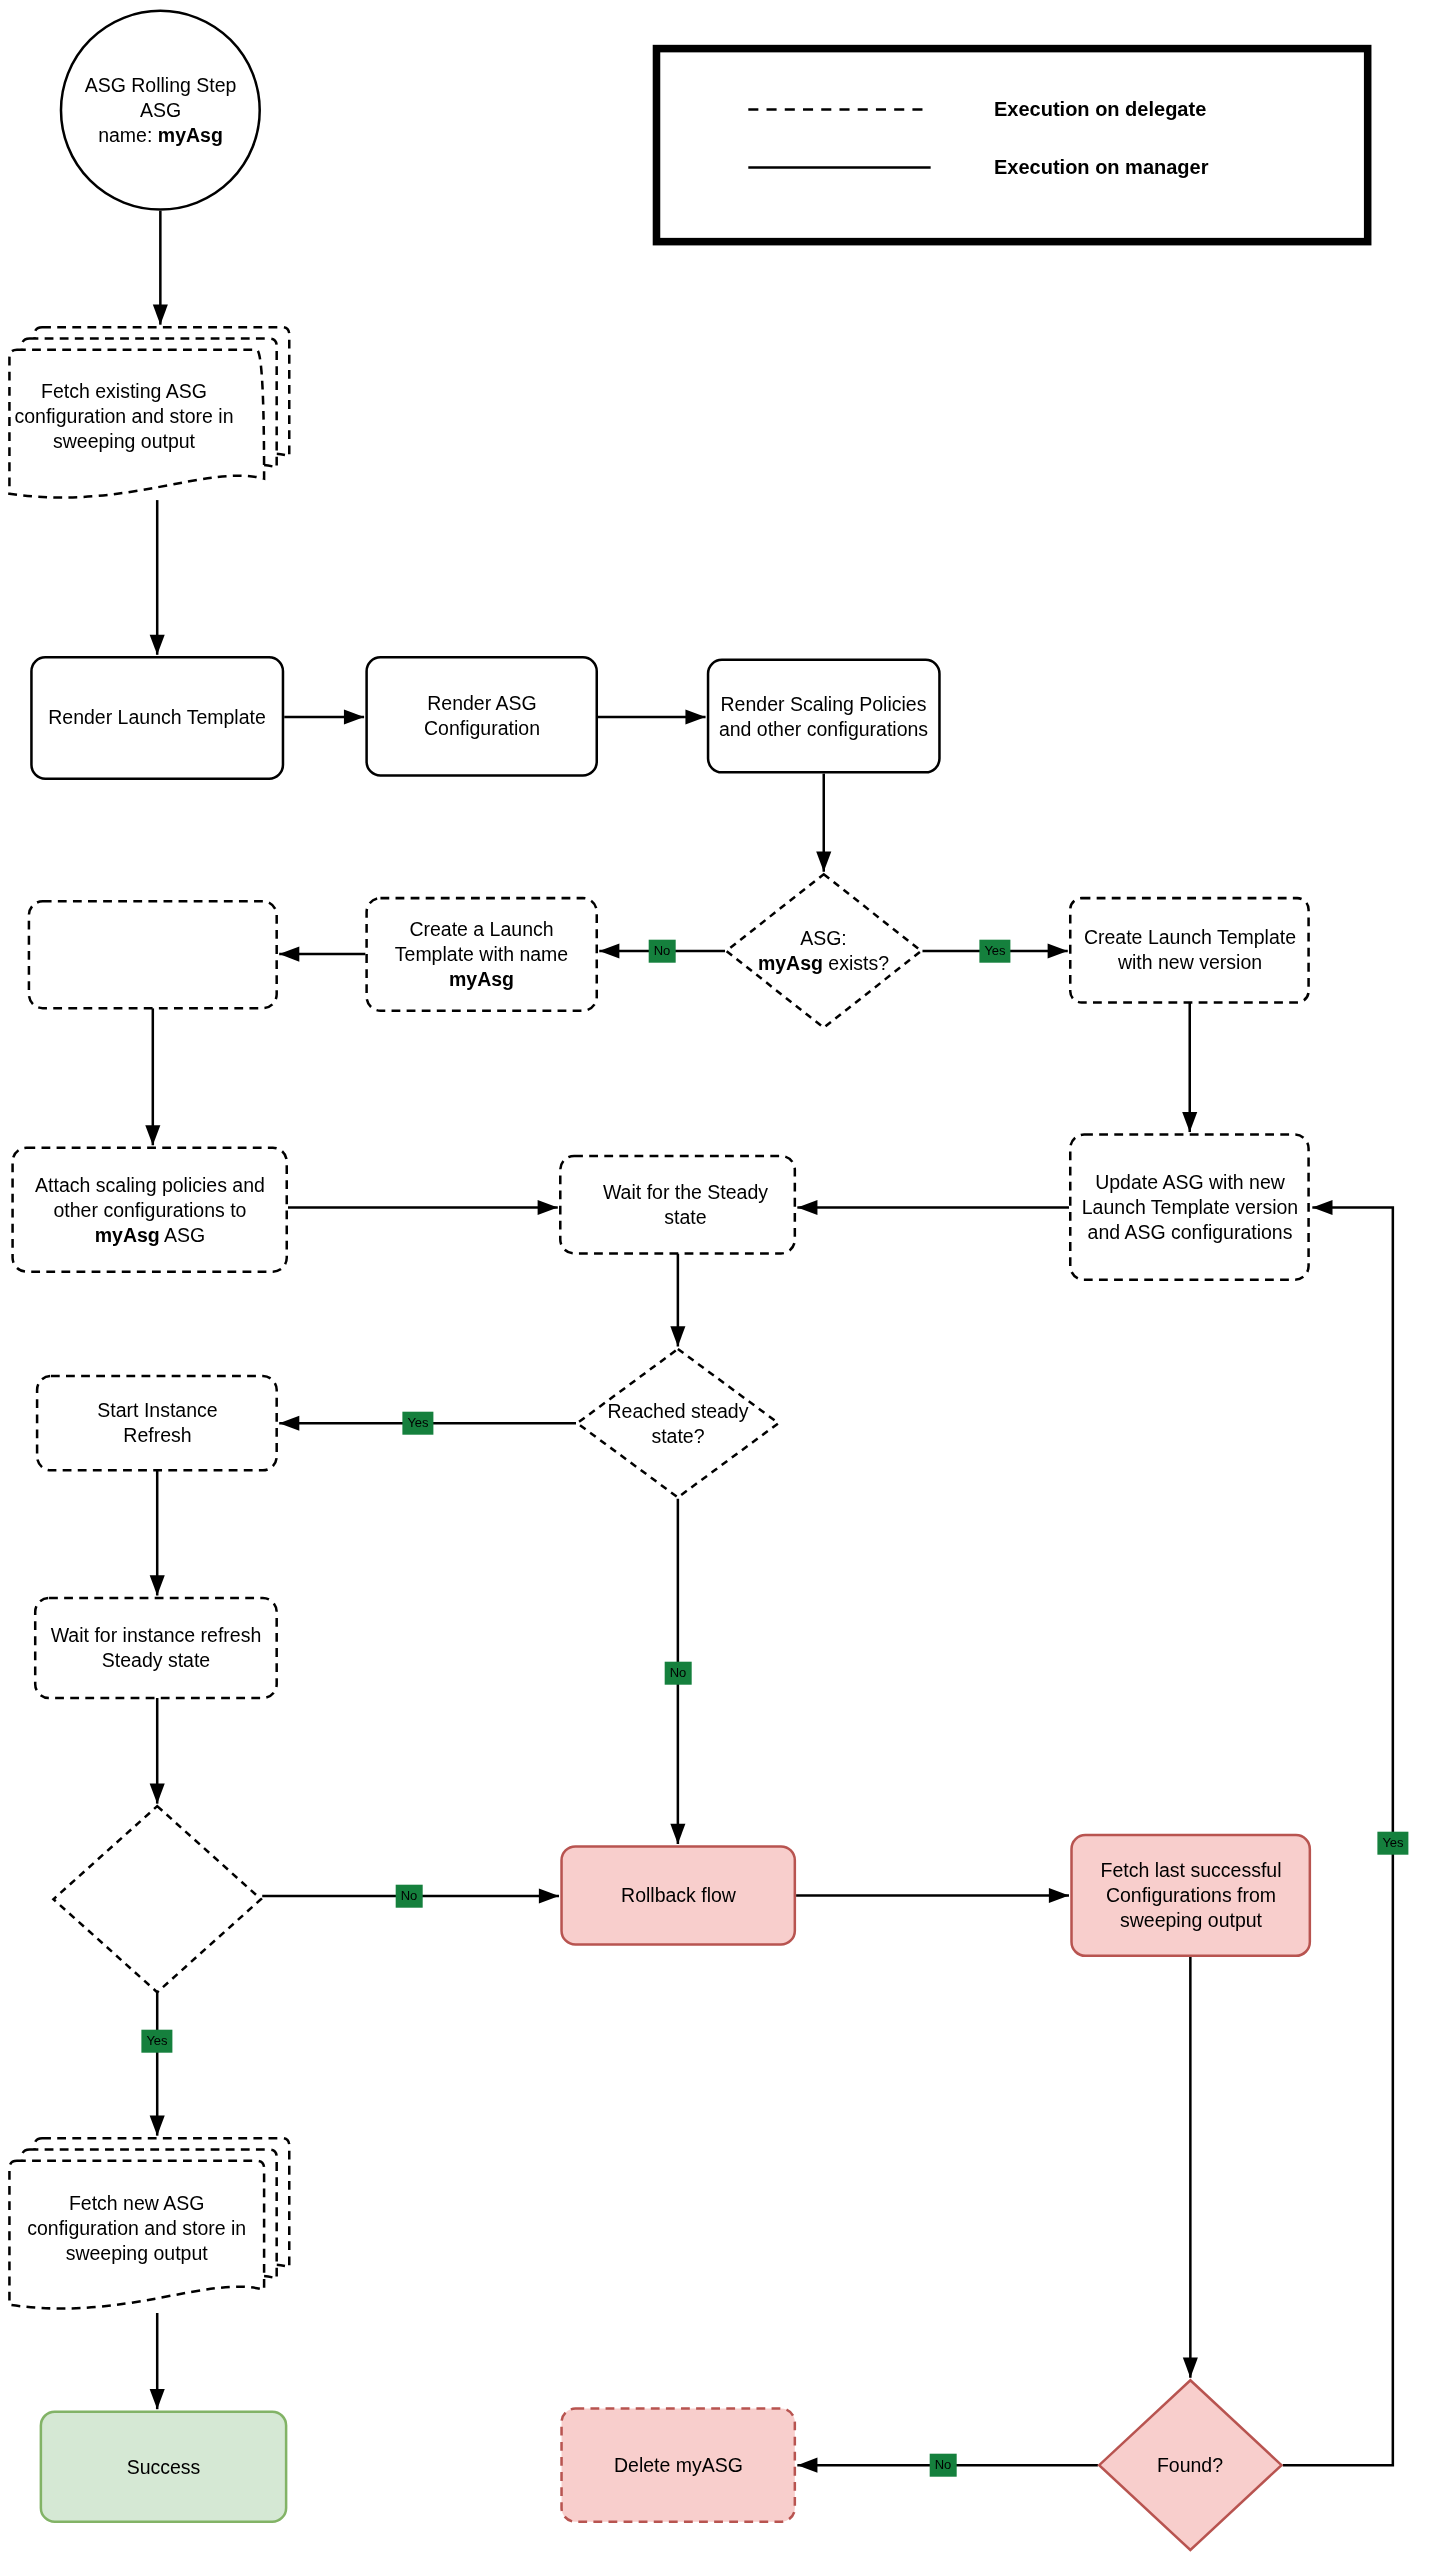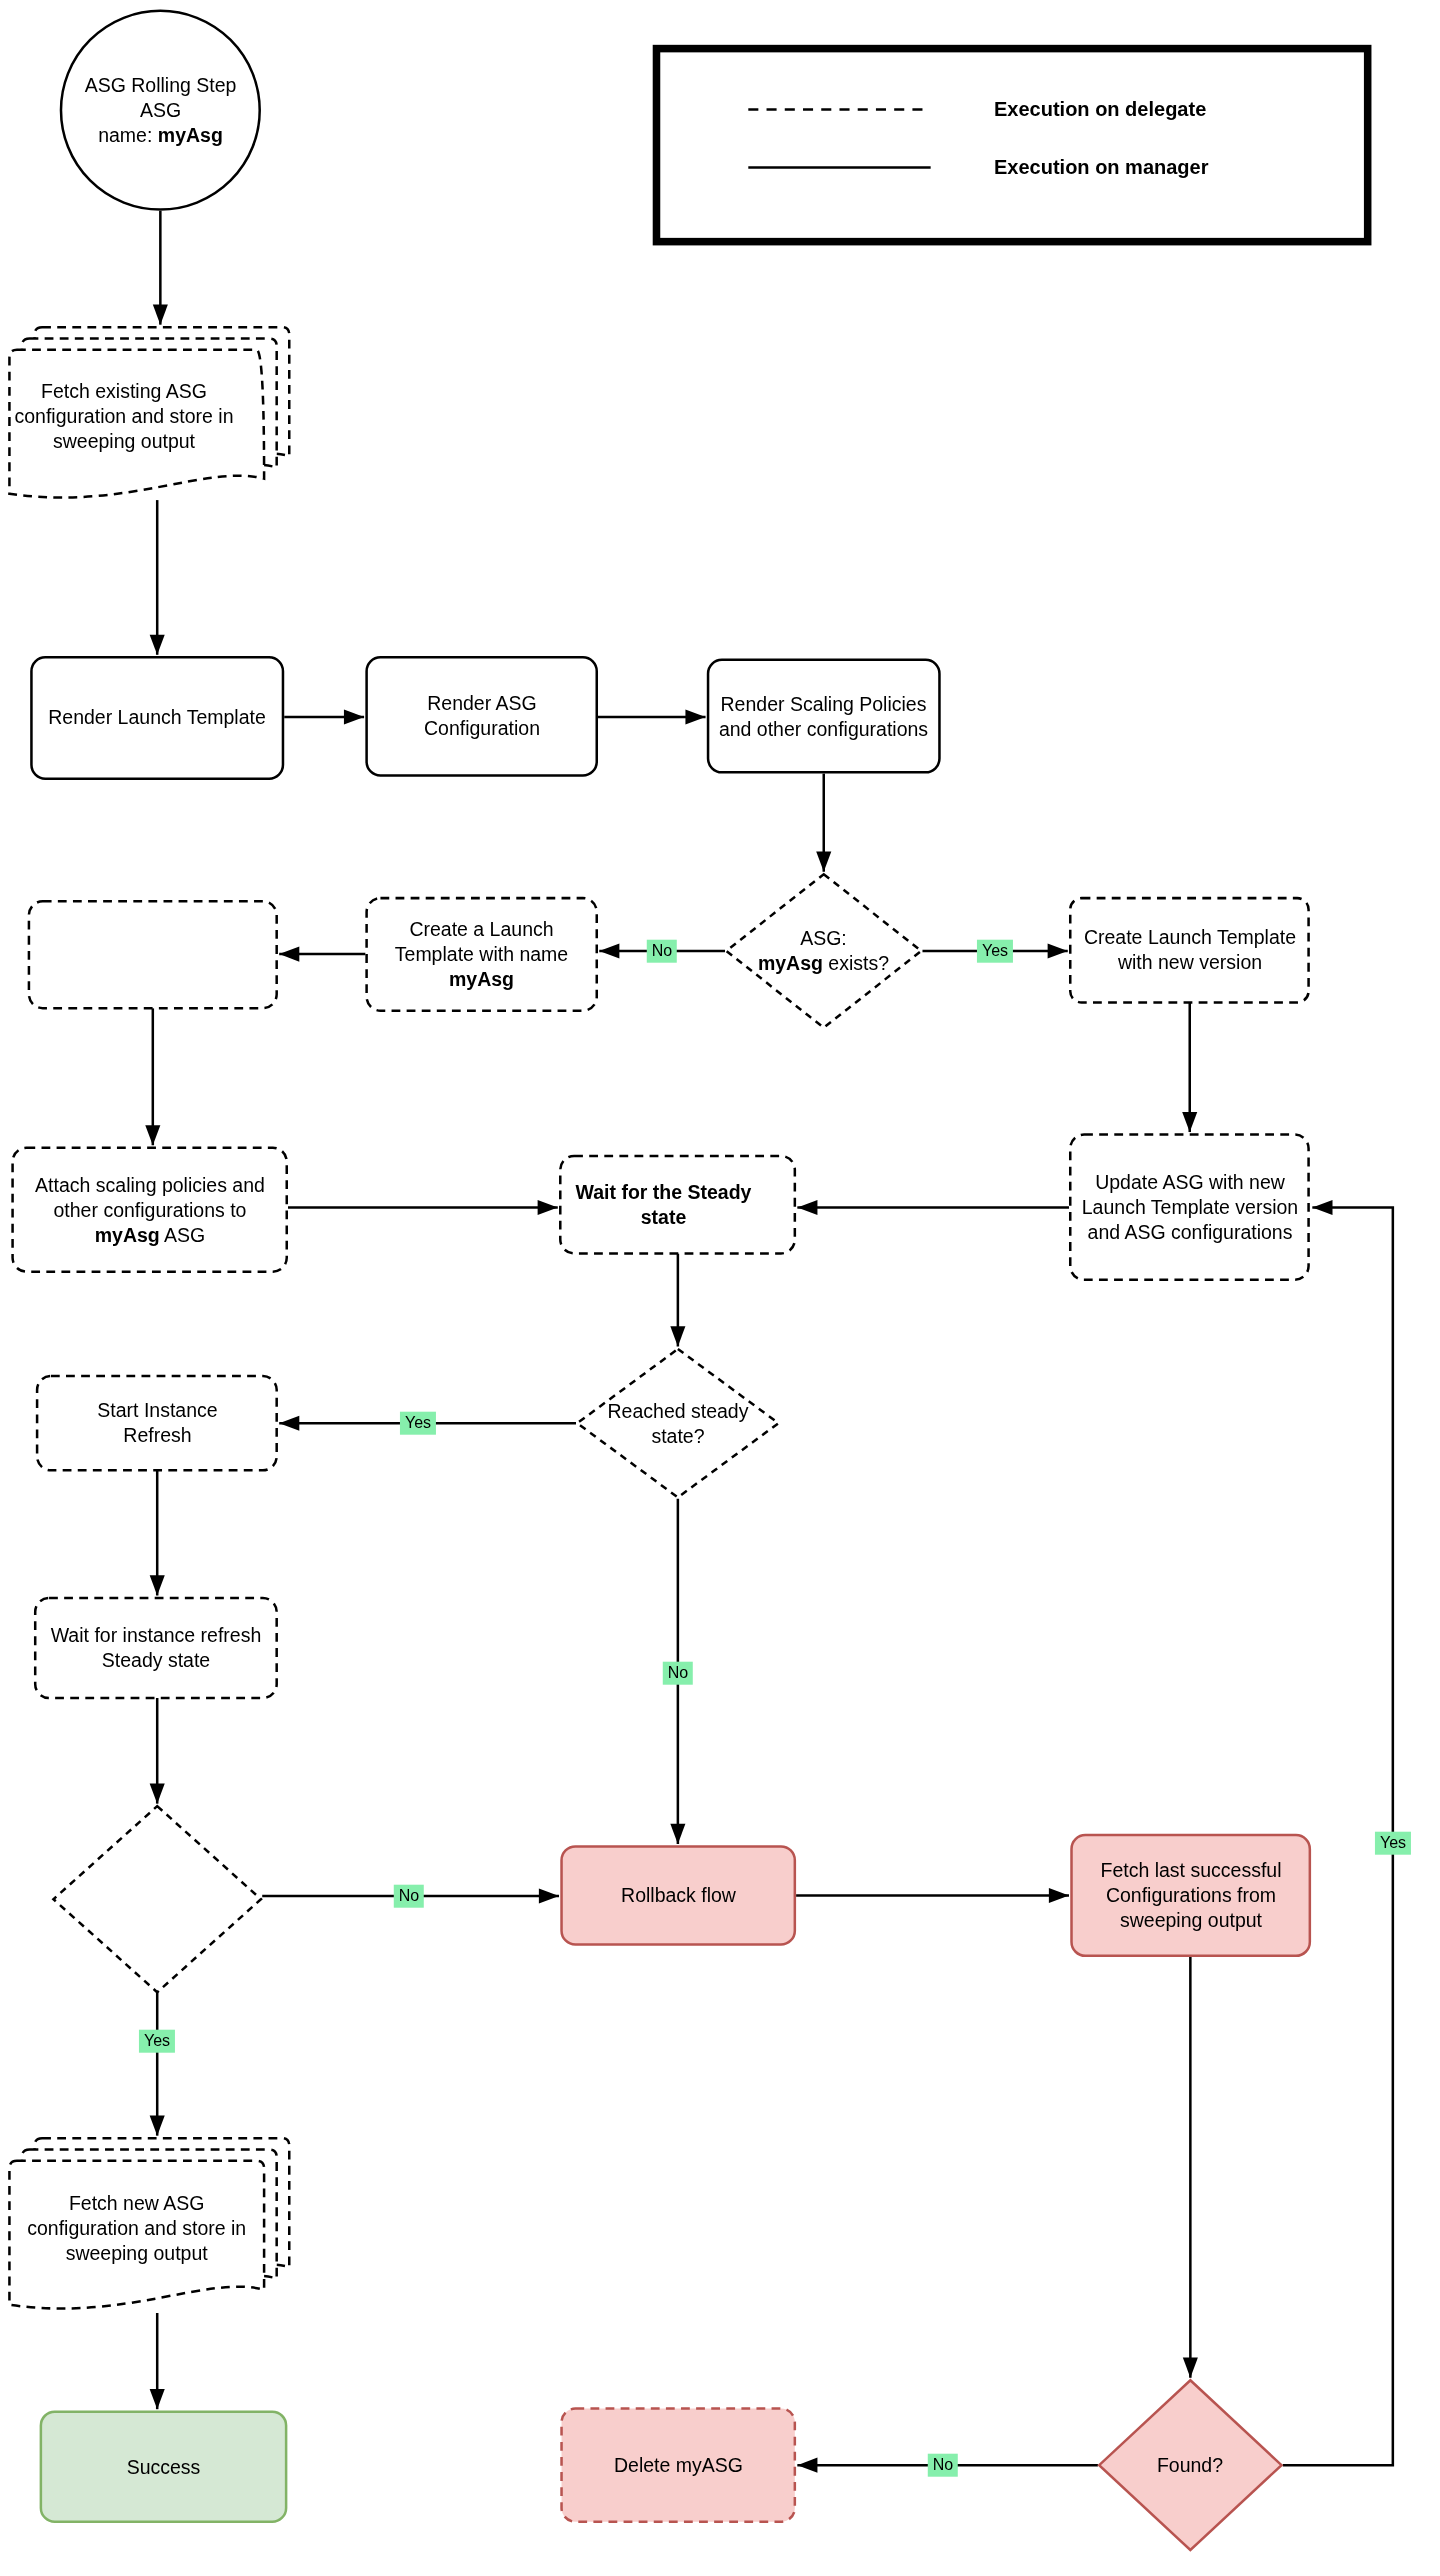--- a/index.html
+++ b/index.html
@@ -15,22 +15,22 @@
   .shape{fill:#fff;stroke:var(--ink);stroke-width:4;}
   .dash{stroke-dasharray:14 10;}
   .ddash{stroke-dasharray:11 9;}
   .pink{fill:var(--pink-fill);stroke:var(--red-stroke);}
   .green{fill:var(--green-fill);stroke:var(--green-stroke);}
   .legendbox{fill:#fff;stroke:var(--ink);stroke-width:12;}
   .lbl{position:absolute;display:flex;align-items:center;justify-content:center;
        text-align:center;font-size:19.5px;line-height:25px;}
   .lbl .txt{display:block;}
   .b{font-weight:bold;}
-  .elbl{position:absolute;transform:translate(-50%,-50%);background:#86efac;
-        padding:0 5px;font-size:16px;line-height:22.6px;}
+  .elbl{position:absolute;transform:translate(-50%,-50%);background:#15803d;
+        padding:0 5px;font-size:13px;line-height:22.6px;}
   .llbl{position:absolute;transform:translateY(-50%);font-weight:bold;font-size:20px;}
 </style>
 </head>
 <body>
 
 <div id="canvas">
 
   <svg id="shapes" width="1440" height="2576" viewBox="0 0 2290 4096">
     <defs>
       <marker id="arr" markerUnits="userSpaceOnUse" markerWidth="36" markerHeight="28" refX="33" refY="13" orient="auto">
@@ -144,21 +144,21 @@
   <div class="lbl" style="left:377px;top:898px;width:209px;height:113px;justify-content:flex-end;">
     <div class="txt"><span>Create a Launch Template with name </span><span class="b">myAsg</span></div>
   </div>
   <div class="lbl" style="left:1077px;top:898px;width:226px;height:104px;">
     <div class="txt">Create Launch Template with new version</div>
   </div>
 
   <div class="lbl" style="left:19px;top:1148px;width:262px;height:124px;">
     <div class="txt"><span>Attach scaling policies and other configurations to </span><span class="b">myAsg</span><span> ASG</span></div>
   </div>
-  <div class="lbl" style="left:559px;top:1156px;width:209px;height:97px;font-weight:bold;">
+  <div class="lbl" style="left:581px;top:1156px;width:209px;height:97px;">
     <div class="txt">Wait for the Steady state</div>
   </div>
   <div class="lbl" style="left:1077px;top:1135px;width:226px;height:145px;justify-content:flex-end;">
     <div class="txt">Update ASG with new Launch Template version and ASG configurations</div>
   </div>
 
   <div class="lbl" style="left:591px;top:1365px;width:174px;height:117px;">
     <div class="txt">Reached steady state?</div>
   </div>
   <div class="lbl" style="left:69px;top:1376px;width:177px;height:94px;">

